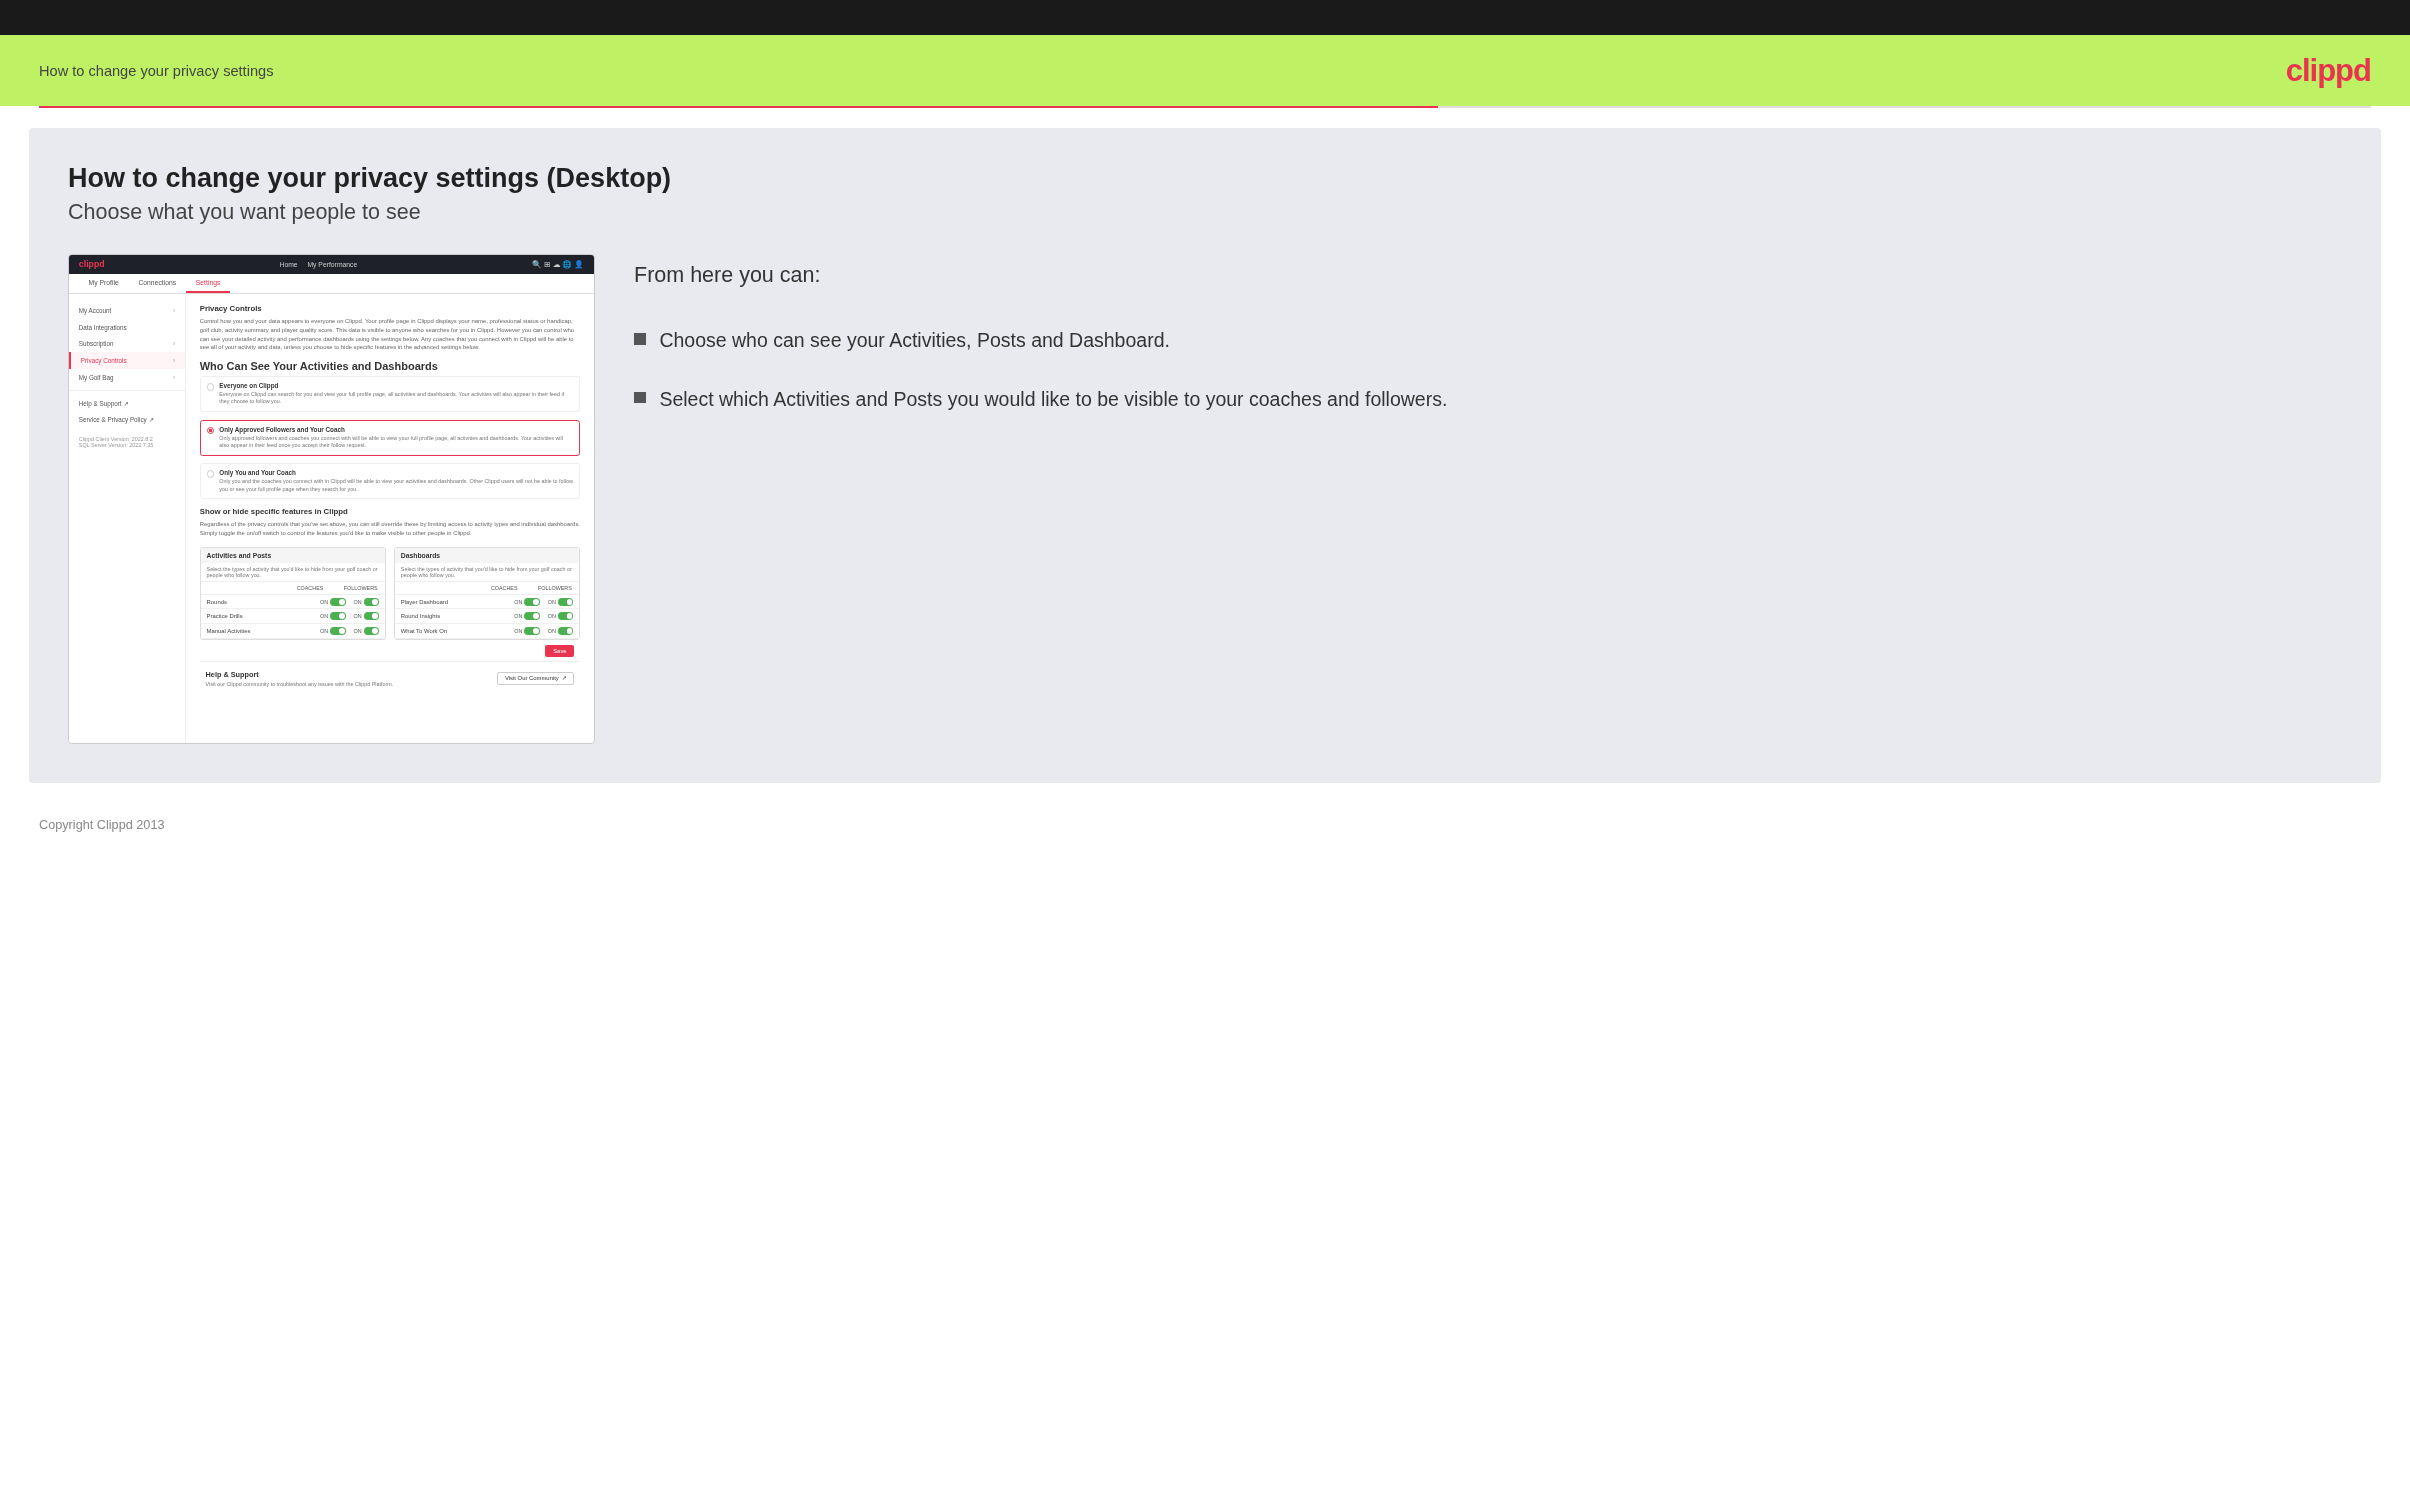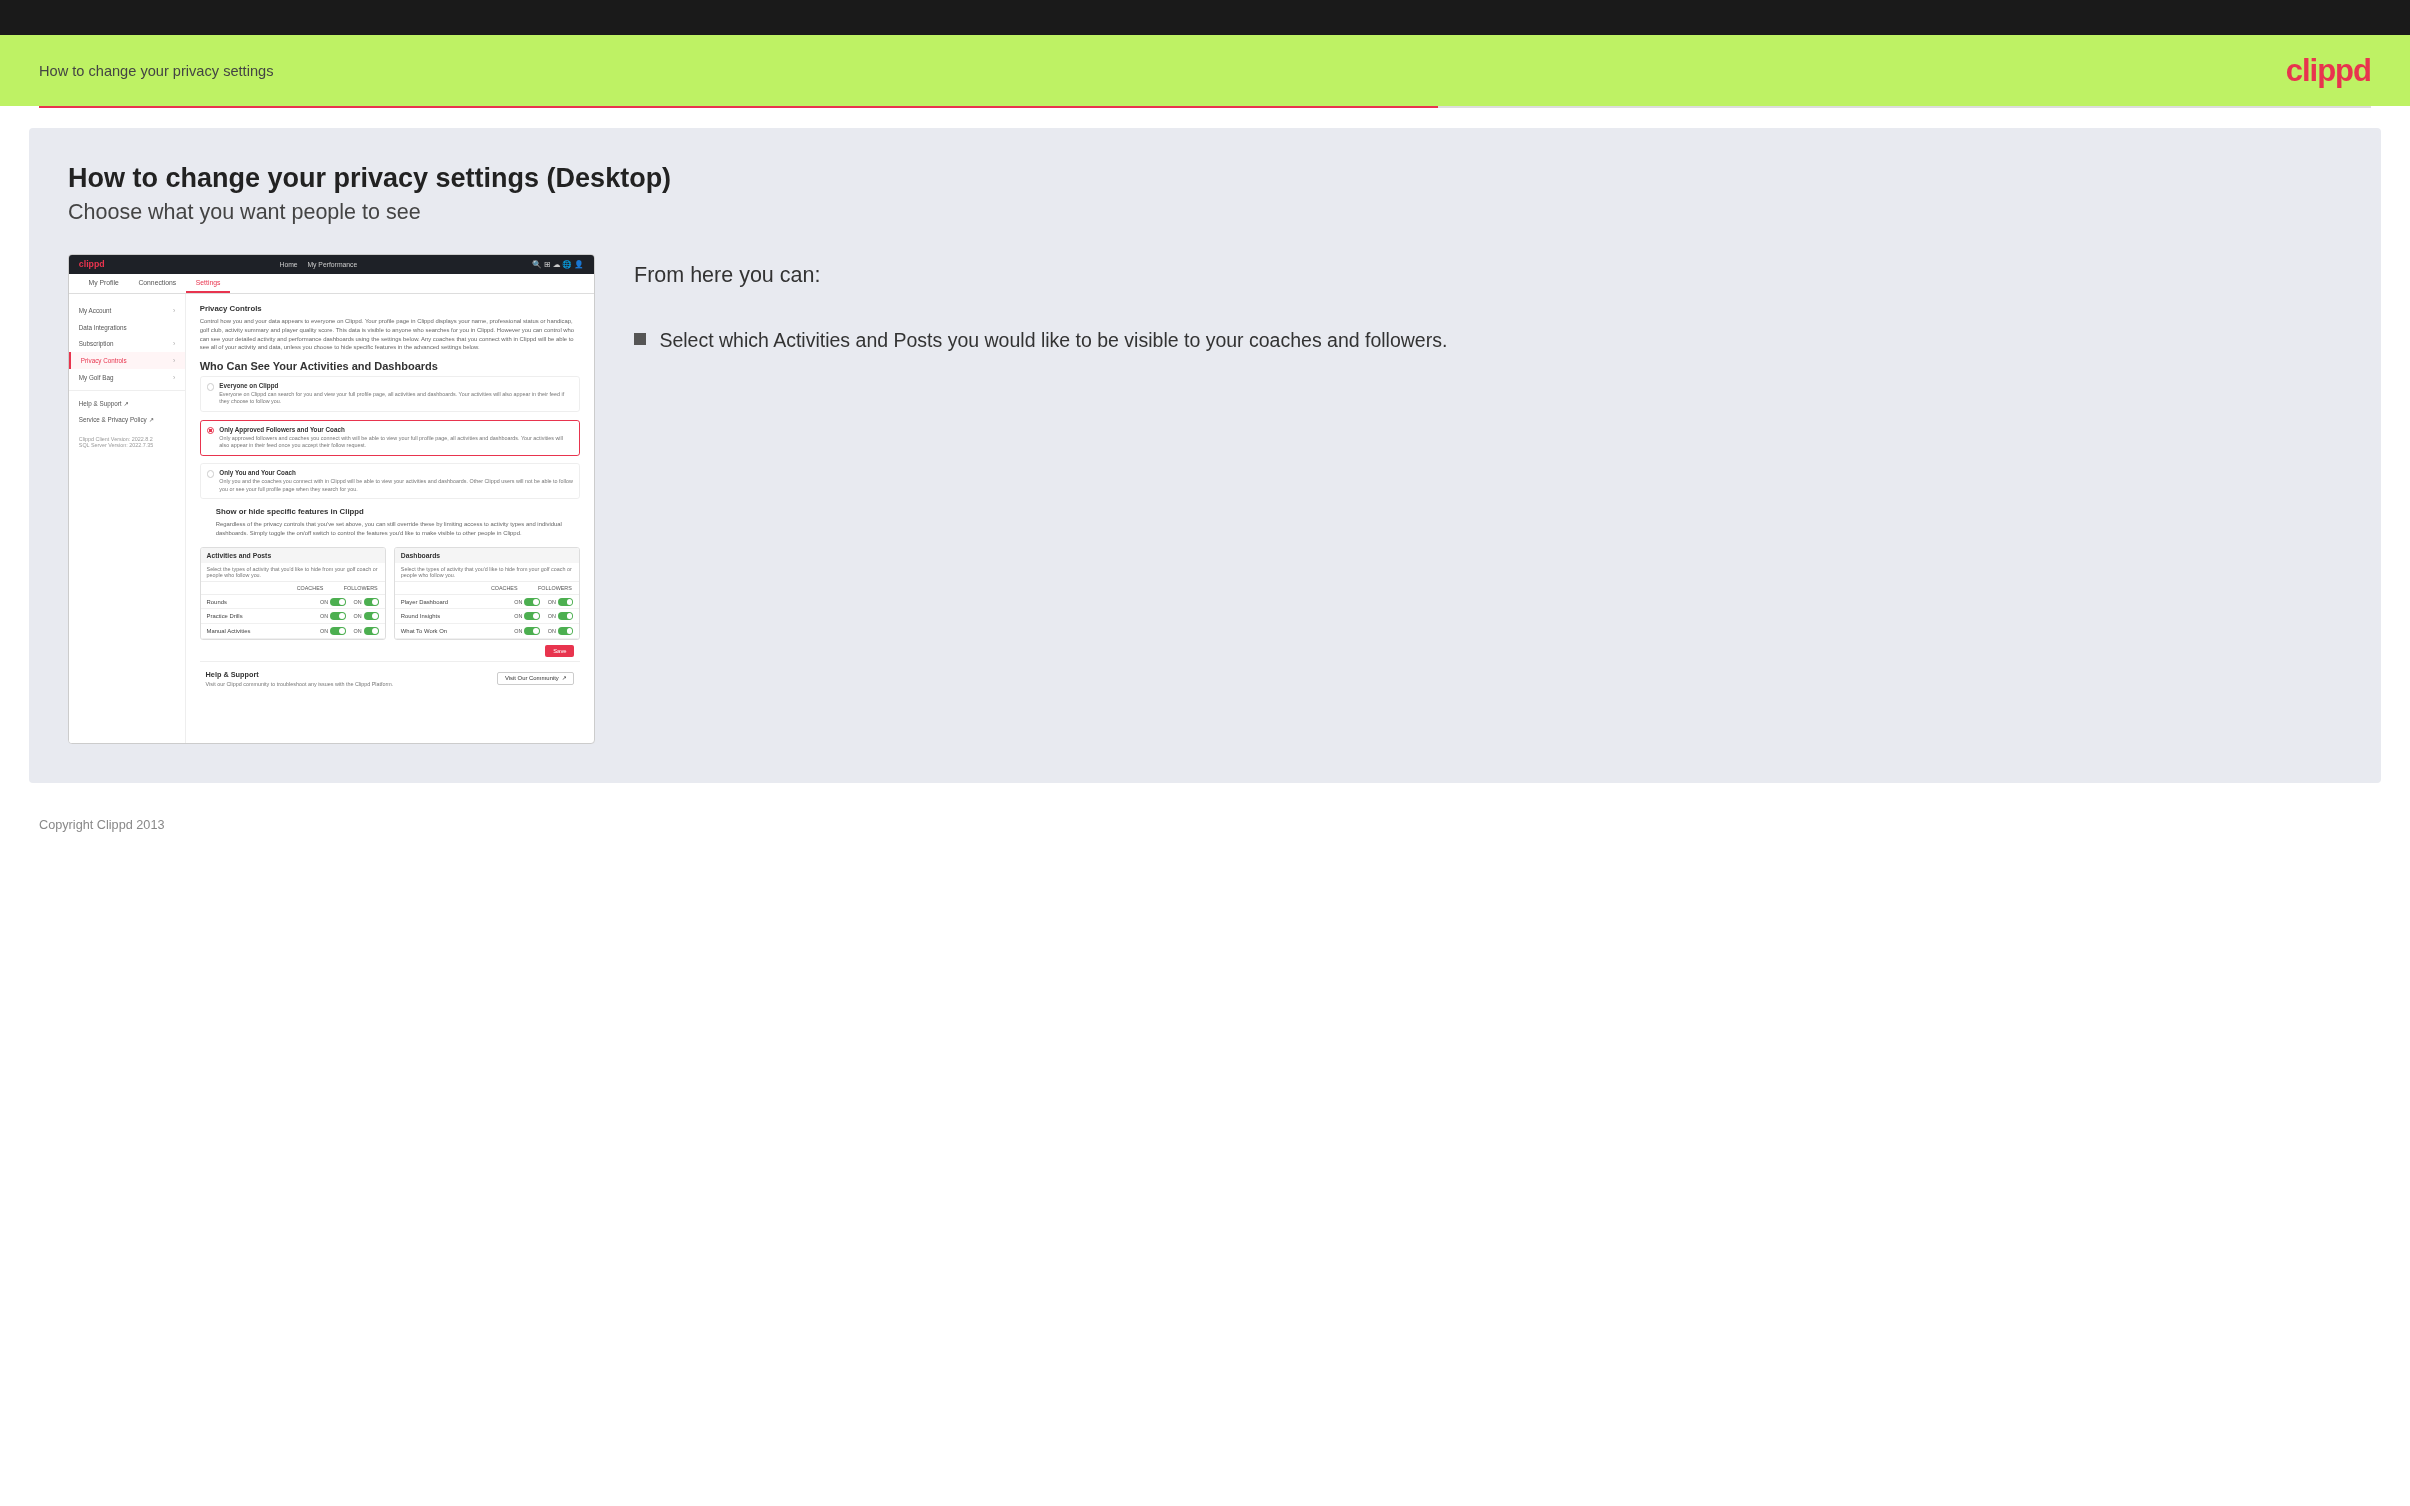--- a/index.html
+++ b/index.html
@@ -461,21 +461,21 @@
           </div>
 
           <div class="mock-radio-option">
             <div class="mock-radio"></div>
             <div>
               <div class="mock-radio-label">Only You and Your Coach</div>
               <div class="mock-radio-desc">Only you and the coaches you connect with in Clippd will be able to view your activities and dashboards. Other Clippd users will not be able to follow you or see your full profile page when they search for you.</div>
             </div>
           </div>
 
-          <div style="margin-top:7.8px;margin-left:16px;">
+          <div style="margin-top:7.8px;">
             <div class="mock-section-title">Show or hide specific features in Clippd</div>
             <div class="mock-section-text">
               Regardless of the privacy controls that you've set above, you can still override these by limiting access to activity types and individual dashboards. Simply toggle the on/off switch to control the features you'd like to make visible to other people in Clippd.
             </div>
           </div>
 
           <div class="mock-features-row">
 
             <div class="mock-feature-box">
               <div class="mock-feature-header">Activities and Posts</div>
@@ -591,20 +591,24 @@
 
         </div>
       </div>
     </div>
 
     <div class="right-col">
       <div class="from-here">From here you can:</div>
       <ul class="bullet-list">
         <li>
           <div class="bullet-square"></div>
+          <span class="bullet-text">Choose who can see your Activities, Posts and Dashboard.</span>
+        </li>
+        <li>
+          <div class="bullet-square"></div>
           <span class="bullet-text">Select which Activities and Posts you would like to be visible to your coaches and followers.</span>
         </li>
       </ul>
     </div>
 
   </div>
 </div>
 
 <div class="footer">
   <span>Copyright Clippd 2013</span>

